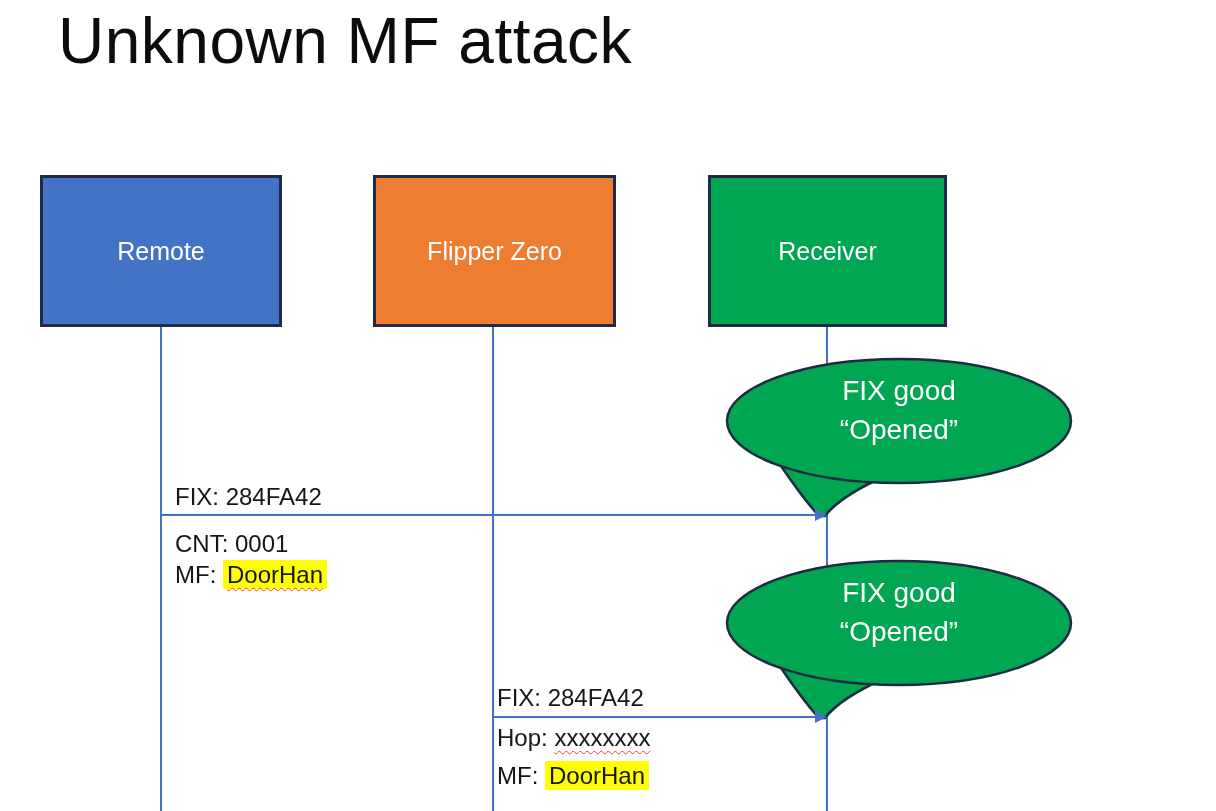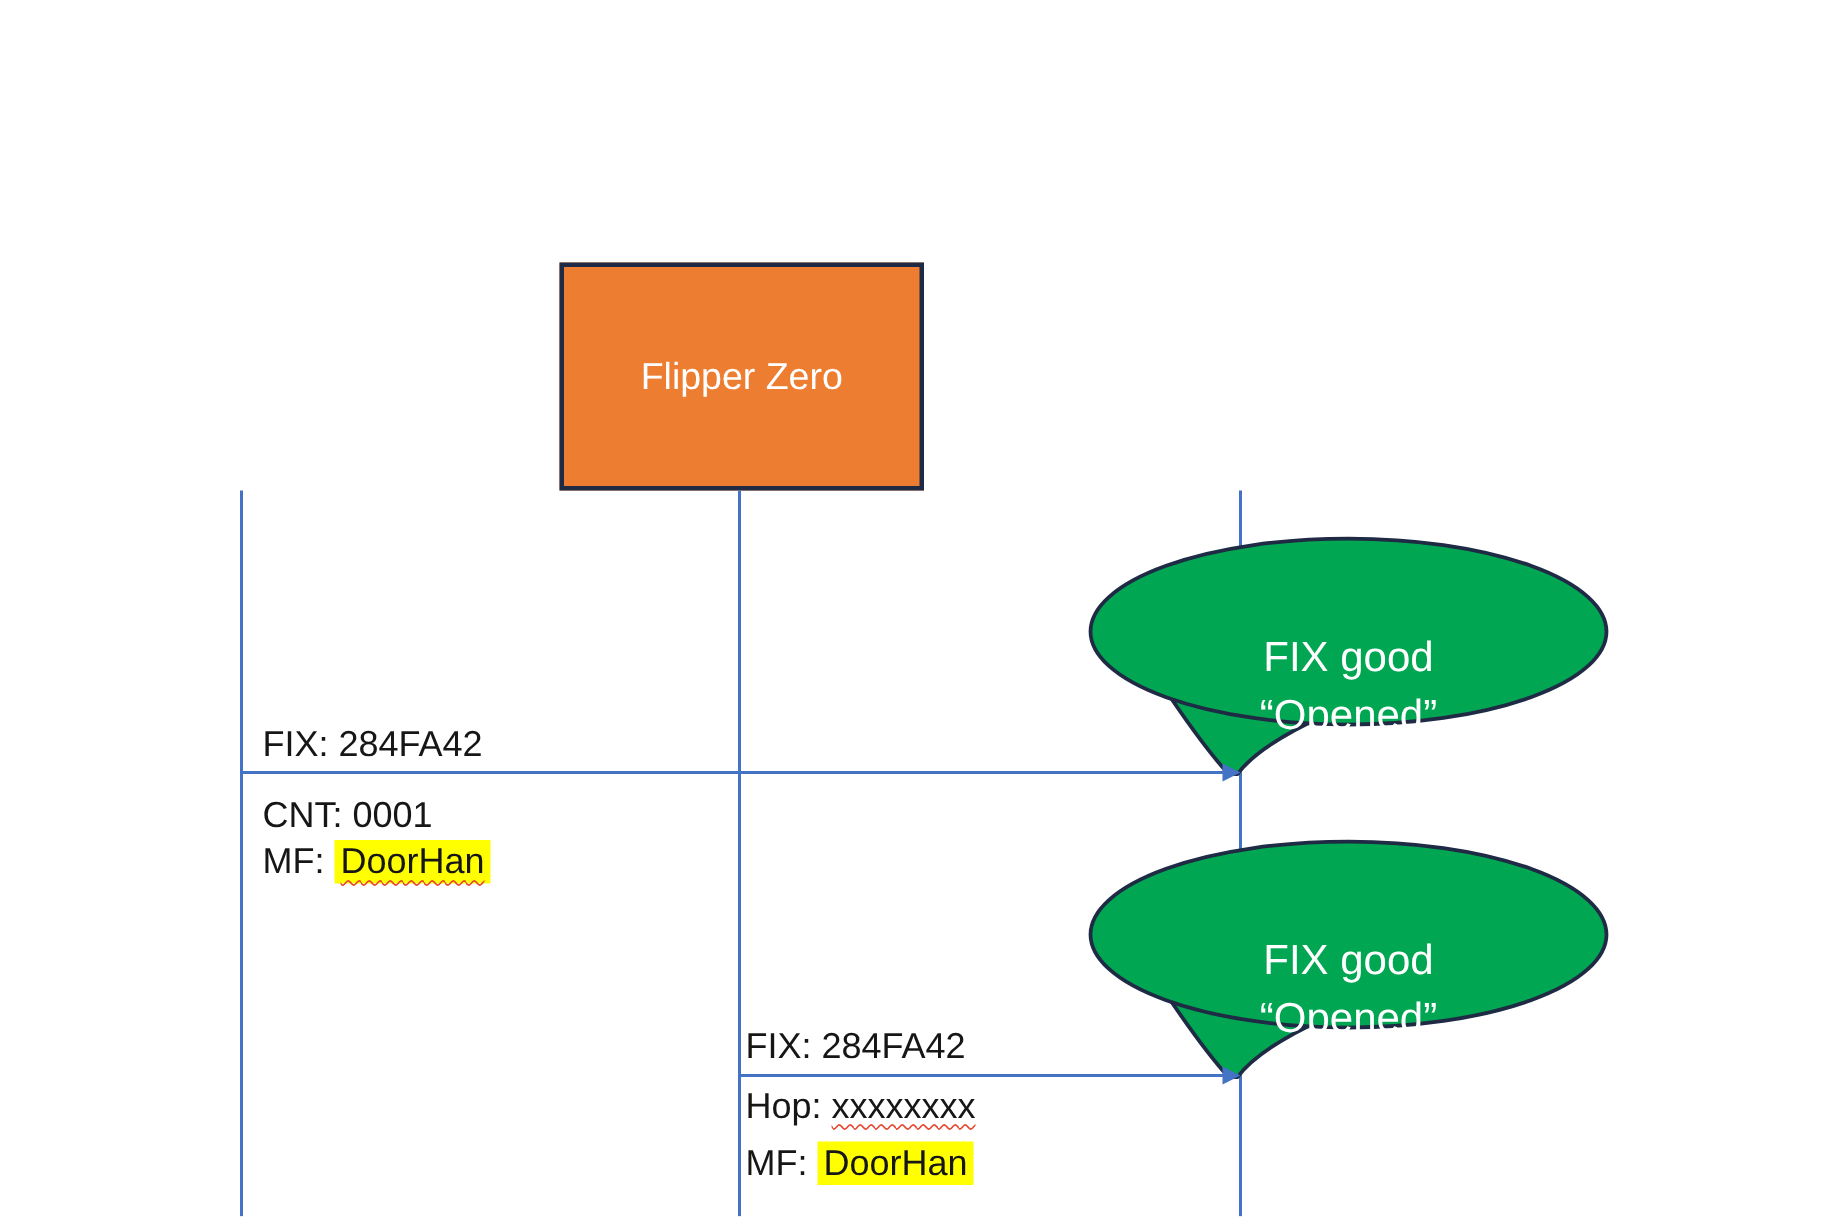--- a/index.html
+++ b/index.html
@@ -35,21 +35,21 @@
   .lifeline-flipper{left:492px;}
   .lifeline-receiver{left:826px;}
   
   .bubble{position:absolute;width:352px;height:162px;}
   .bubble-1{left:723px;top:357px;}
   .bubble-2{left:723px;top:559px;}
   .bubble svg{position:absolute;left:0;top:0;overflow:visible;}
   .bubble-text{
     position:absolute;left:0;right:0;top:14px;
     text-align:center;color:#ffffff;
-    font-size:28px;line-height:39px;white-space:nowrap;margin-top:47px;
+    font-size:28px;line-height:39px;white-space:nowrap;
   }
   
   .arrow{position:absolute;height:12px;}
   .arrow .shaft{position:absolute;left:0;top:5px;height:1.6px;background:#4472c4;}
   .arrow .head{
     position:absolute;top:0;width:0;height:0;
     border-left:12px solid #4472c4;
     border-top:6px solid transparent;
     border-bottom:6px solid transparent;
   }
@@ -77,23 +77,30 @@
     text-decoration-color:#e8442e;
     text-decoration-thickness:1.2px;
     text-underline-offset:4px;
   }
 </style>
 </head>
 <body>
 
 <div class="slide">
 
+  <div class="title">Unknown MF attack</div>
 
+  <div class="actor actor-remote">
+    <span>Remote</span>
+  </div>
   <div class="actor actor-flipper">
     <span>Flipper Zero</span>
+  </div>
+  <div class="actor actor-receiver">
+    <span>Receiver</span>
   </div>
 
   <div class="lifeline lifeline-remote"></div>
   <div class="lifeline lifeline-flipper"></div>
   <div class="lifeline lifeline-receiver"></div>
 
   <div class="bubble bubble-1">
     <svg width="352" height="162" viewBox="0 0 352 162">
       <path d="M 52,100 C 72,130 85,147 96,159 L 102,159 C 111,147 129,134 162,119 Z" fill="#00a651" stroke="#1f2a44" stroke-width="2.5" stroke-linejoin="round"></path>
       <ellipse cx="176" cy="64" rx="172" ry="62" fill="#00a651" stroke="#1f2a44" stroke-width="2.5"></ellipse>

